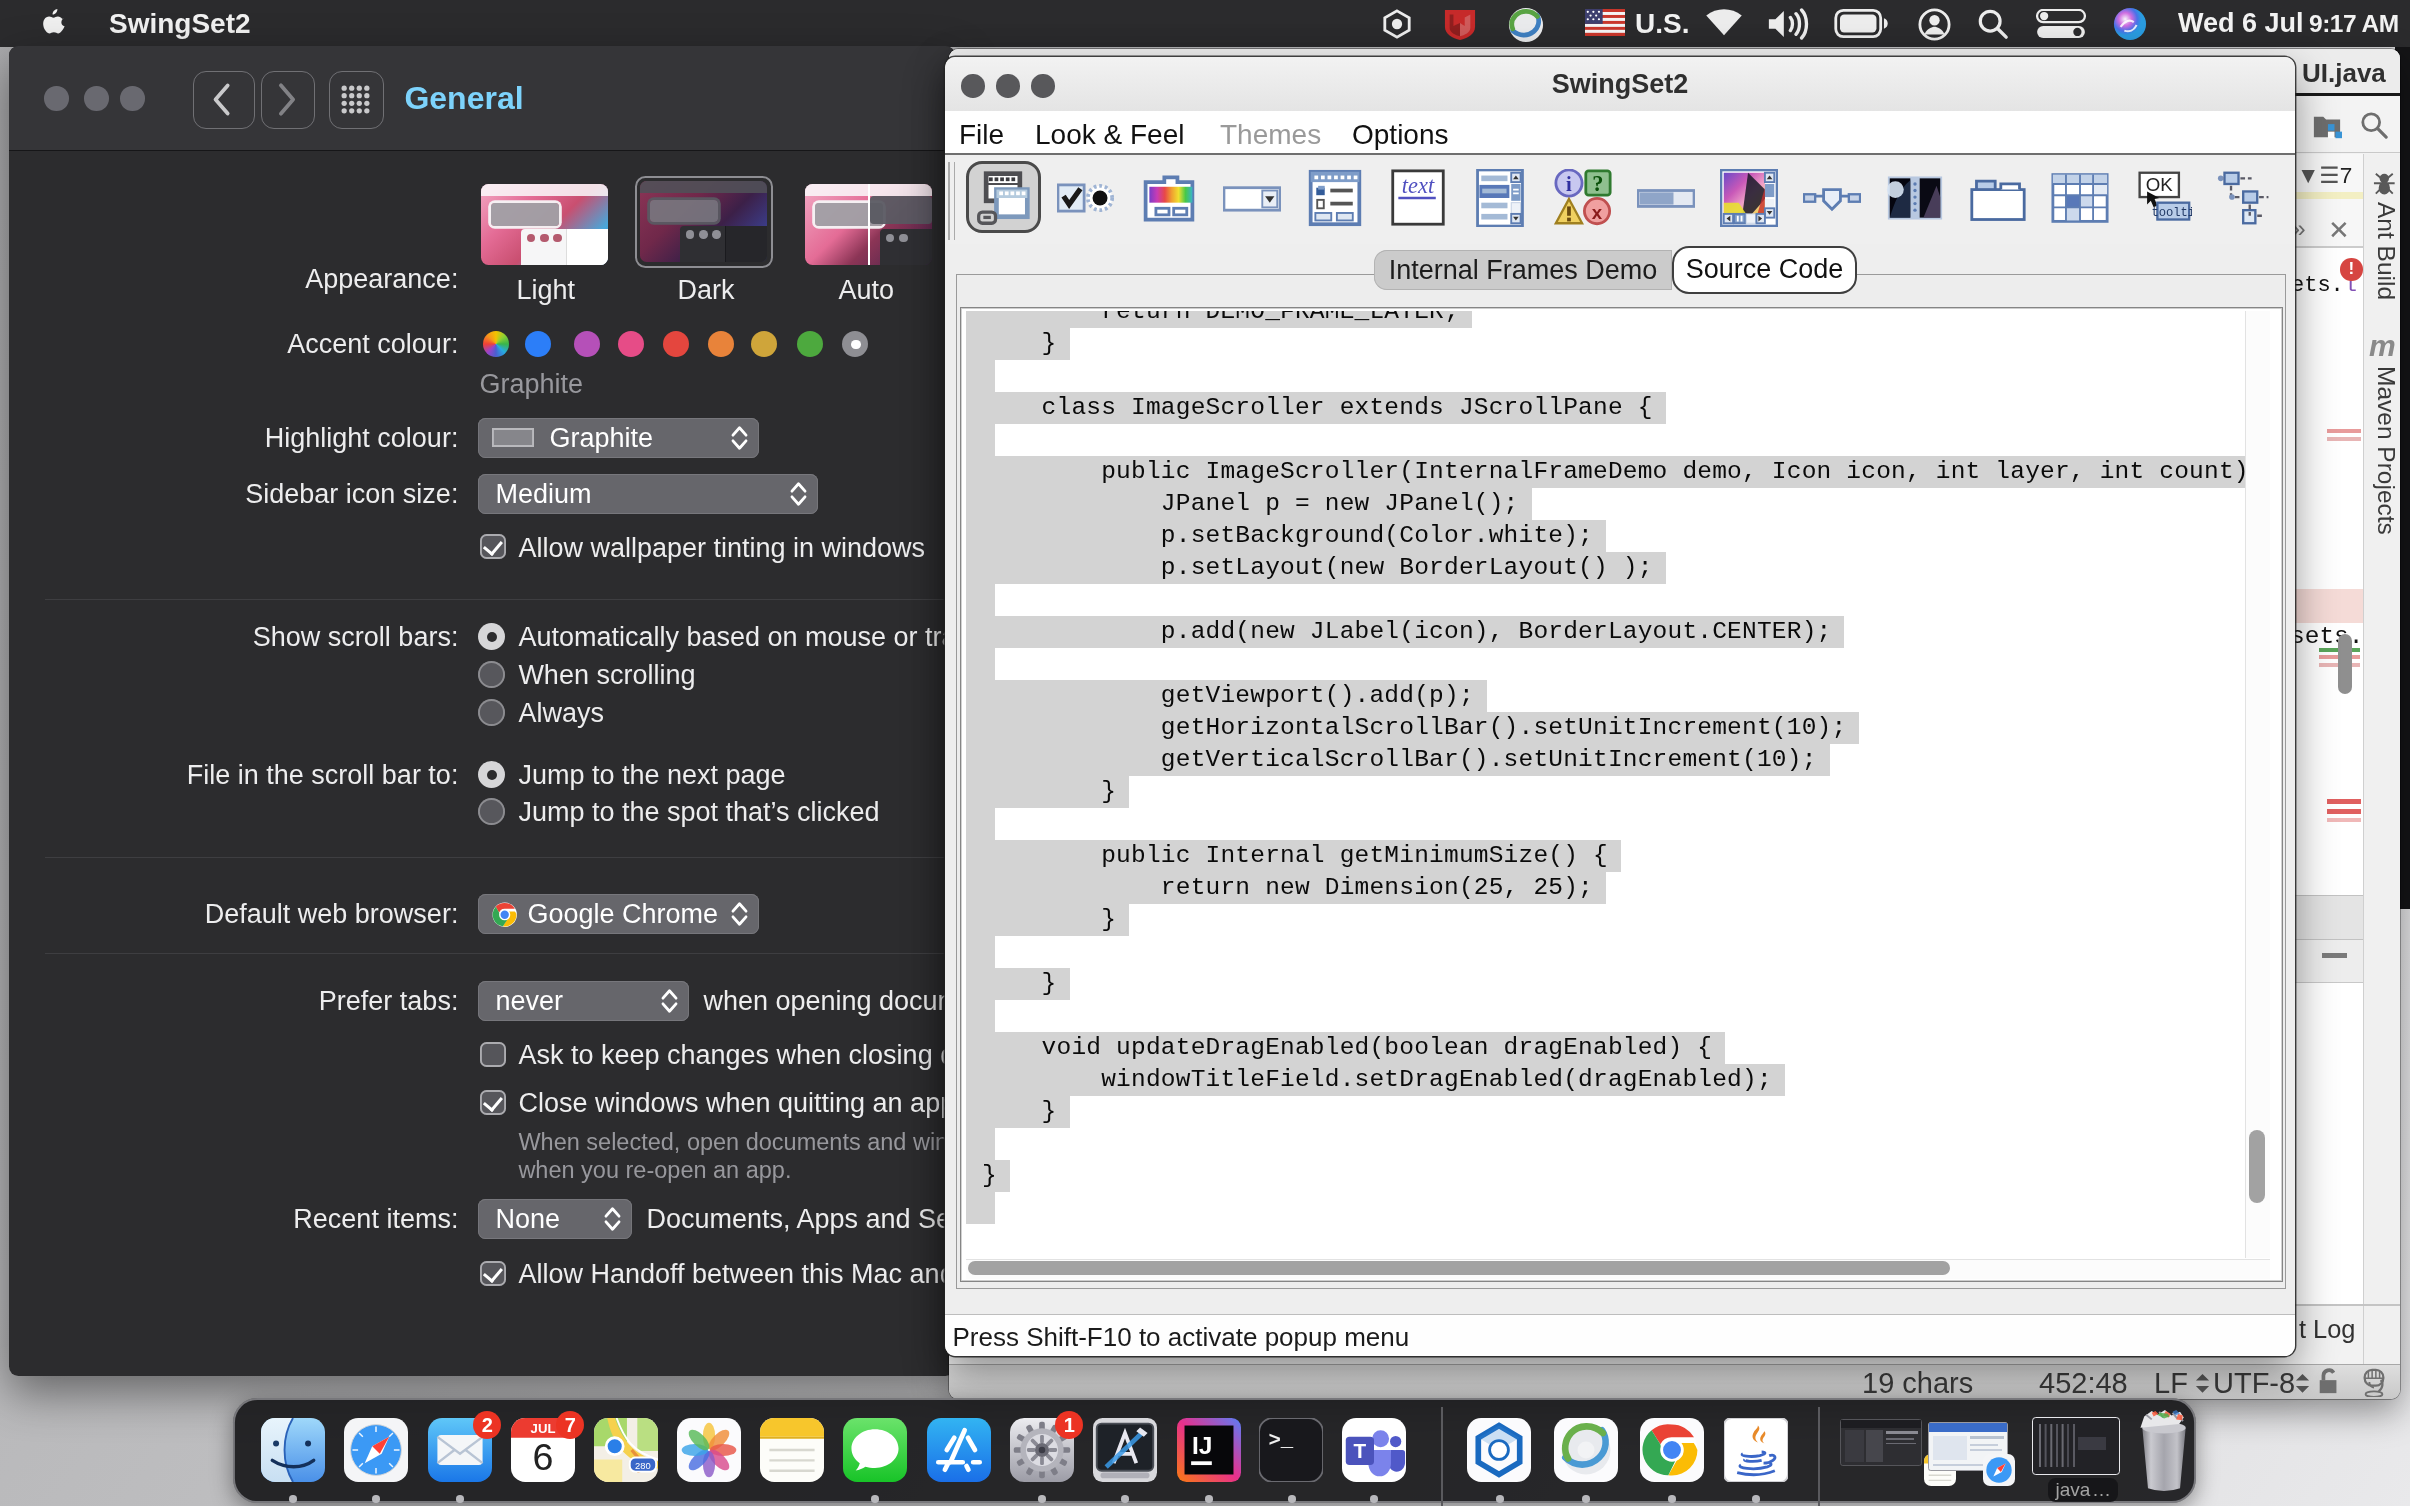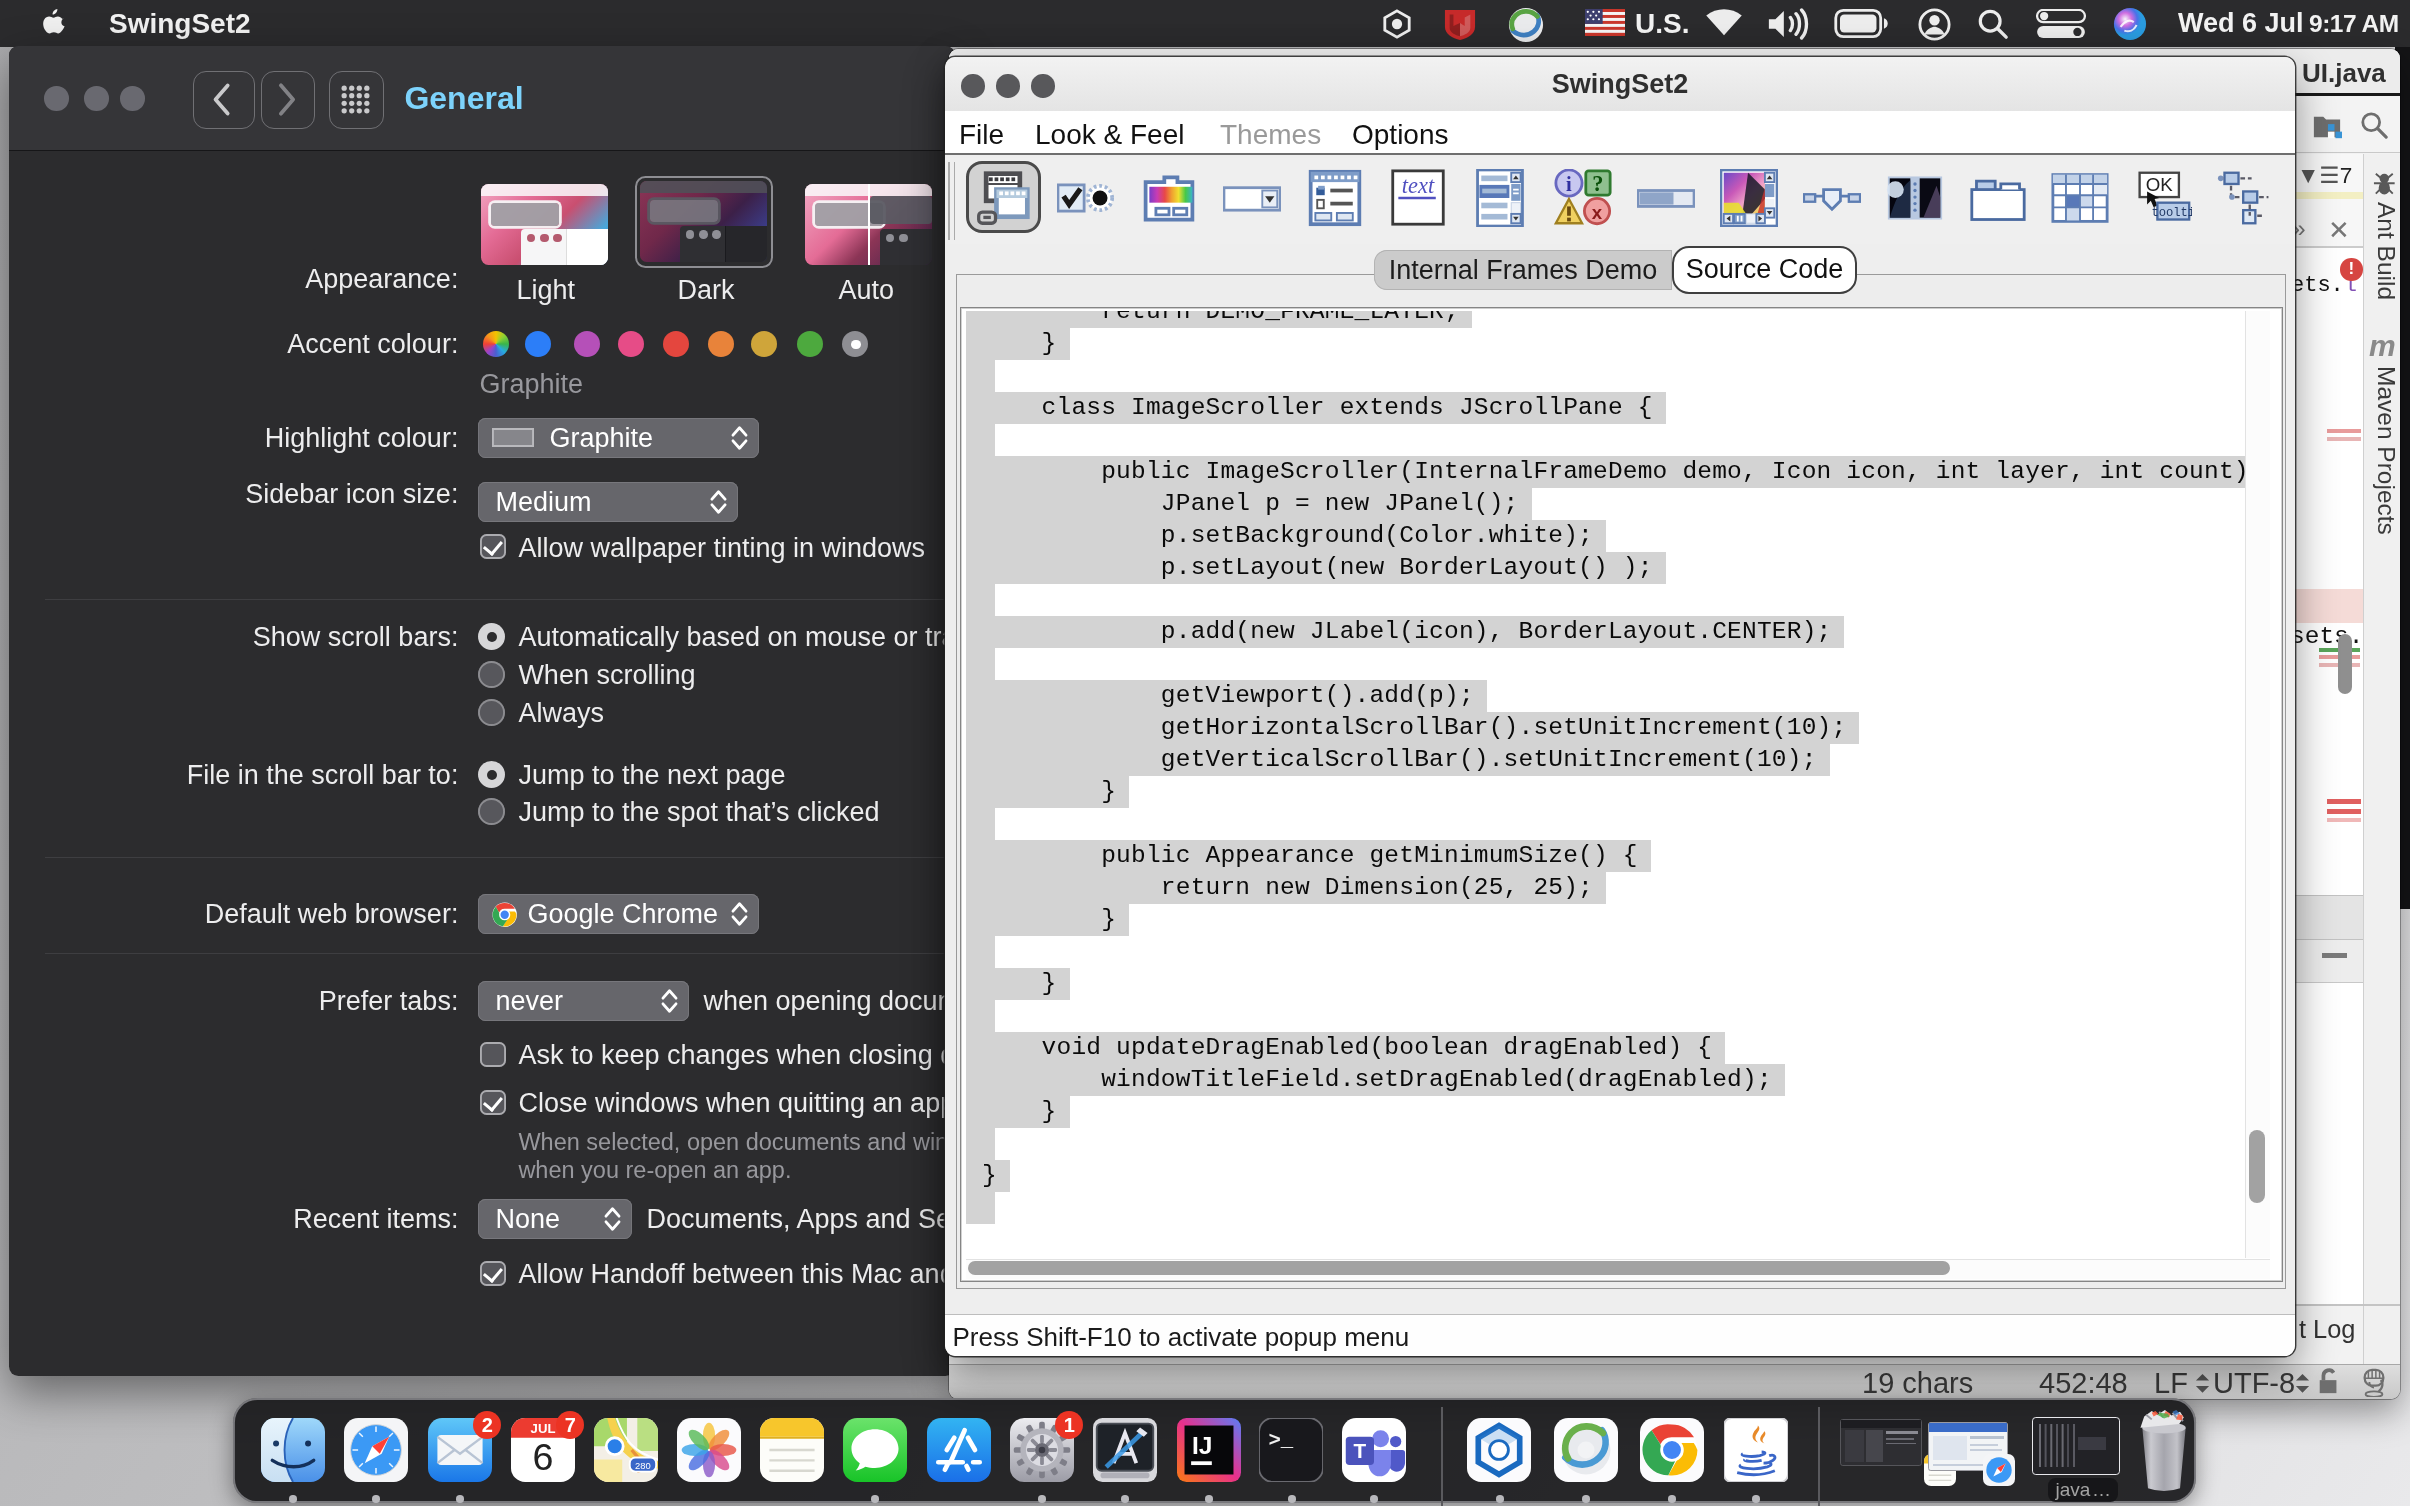--- a/index.html
+++ b/index.html
@@ -239,21 +239,21 @@
   <div class="plabel" style="top:377px;">Highlight colour:</div>
   <div class="pselect" style="left:469px;top:372px;width:281px;">
     <div class="abs" style="left:14px;top:10.4px;width:42px;height:19px;background:#86868b;box-shadow:inset 0 0 0 1.9px #b9b9bd;"></div>
     <div class="abs" style="left:71px;top:4.7px;">Graphite</div>
     <svg class="chev" viewBox="0 0 22 30">
         <path d="M4 12 11 4l7 8M4 18l7 8 7-8" fill="none" stroke="#fff" stroke-width="3" stroke-linecap="round" stroke-linejoin="round"></path>
       </svg>
   </div>
 
   <div class="plabel" style="top:433px;">Sidebar icon size:</div>
-  <div class="pselect" style="left:469px;top:428px;width:260px;margin-top:8px;">
+  <div class="pselect" style="left:469px;top:428px;width:340px;">
     <div class="abs" style="left:17px;top:4.7px;">Medium</div>
     <svg class="chev" viewBox="0 0 22 30">
         <path d="M4 12 11 4l7 8M4 18l7 8 7-8" fill="none" stroke="#fff" stroke-width="3" stroke-linecap="round" stroke-linejoin="round"></path>
       </svg>
   </div>
 
   <div class="pcheck on" style="left:471px;top:488px;"></div>
   <div class="prow-text" style="left:509px;top:487px;">Allow wallpaper tinting in windows</div>
 
   <div class="psep" style="top:553px;"></div>
@@ -626,21 +626,21 @@
 <div><span>            p.setBackground(Color.white);</span></div>
 <div><span>            p.setLayout(new BorderLayout() );</span></div>
 <div><span></span></div>
 <div><span>            p.add(new JLabel(icon), BorderLayout.CENTER);</span></div>
 <div><span></span></div>
 <div><span>            getViewport().add(p);</span></div>
 <div><span>            getHorizontalScrollBar().setUnitIncrement(10);</span></div>
 <div><span>            getVerticalScrollBar().setUnitIncrement(10);</span></div>
 <div><span>        }</span></div>
 <div><span></span></div>
-<div><span>        public Appearance getMinimumSize() {</span></div>
+<div><span>        public Internal getMinimumSize() {</span></div>
 <div><span>            return new Dimension(25, 25);</span></div>
 <div><span>        }</span></div>
 <div><span></span></div>
 <div><span>    }</span></div>
 <div><span></span></div>
 <div><span>    void updateDragEnabled(boolean dragEnabled) {</span></div>
 <div><span>        windowTitleField.setDragEnabled(dragEnabled);</span></div>
 <div><span>    }</span></div>
 <div><span></span></div>
 <div><span>}</span></div>

